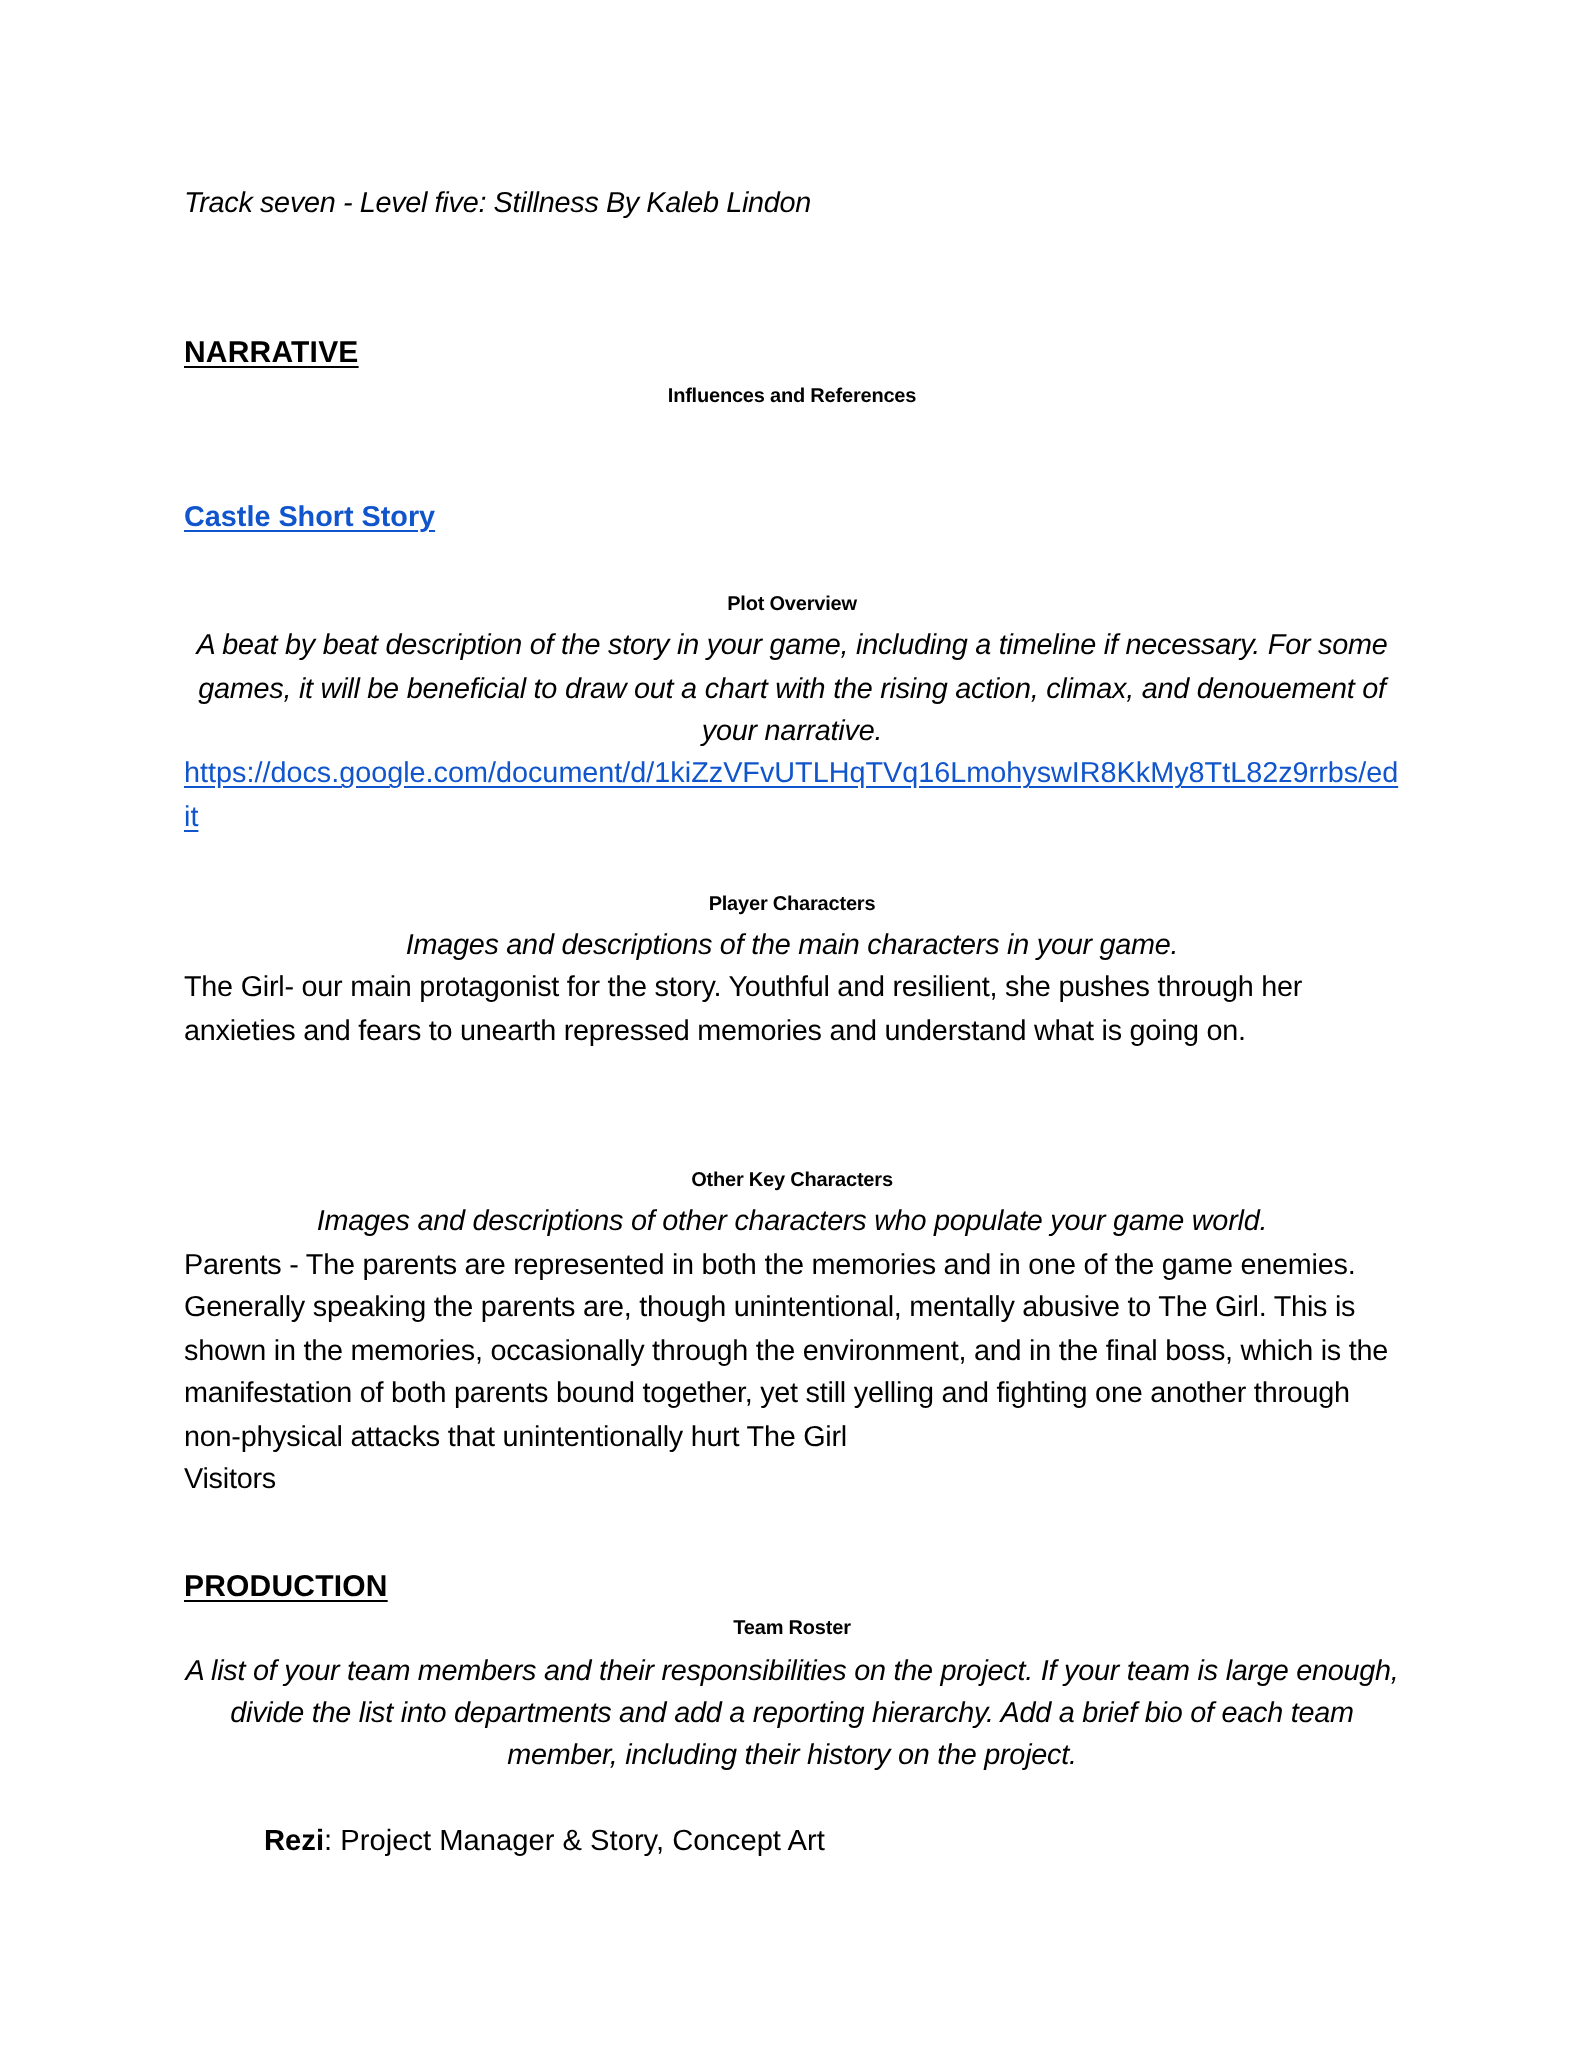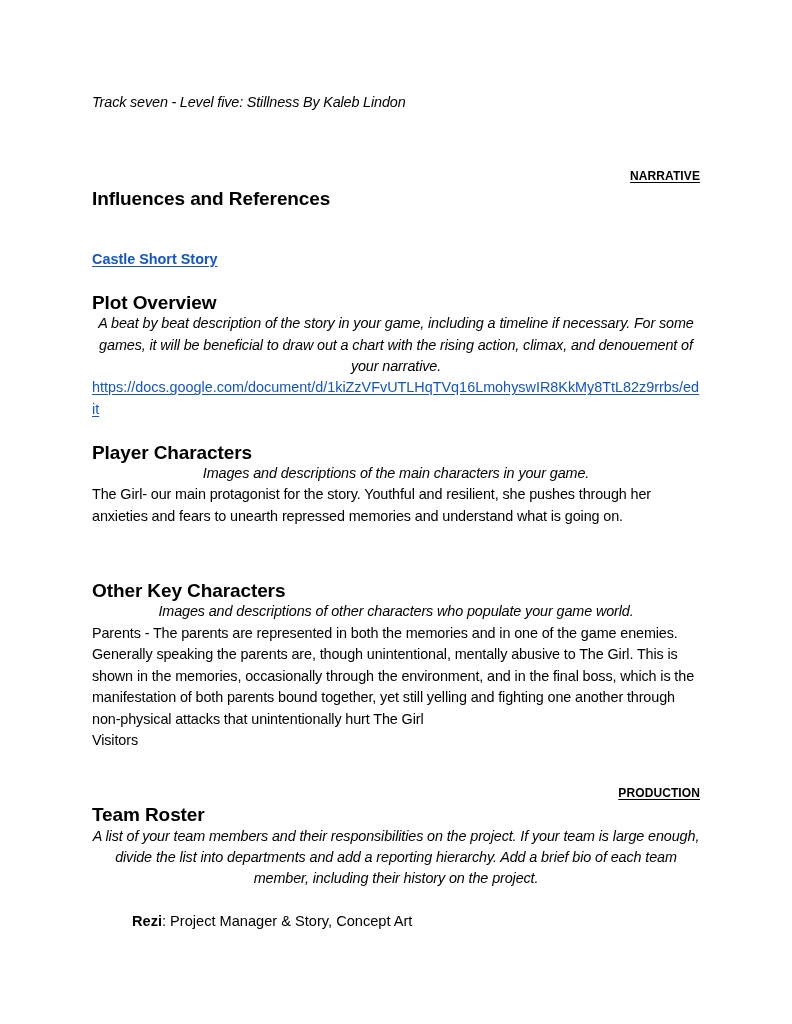--- a/index.html
+++ b/index.html
@@ -42,35 +42,36 @@
     letter-spacing: -0.12px;
     word-spacing: -0.2px;
   }
 
   .italic {
     font-style: italic;
   }
 
   
   .section-title {
-    font-size: 12px;
+    font-size: 15px;
     line-height: 21.4px;
     font-weight: bold;
-    text-align: right;
+    text-align: left;
     text-decoration: underline;
     text-underline-offset: 2px;
     letter-spacing: 0.1px;
   }
 
   
   .sub-head {
-    font-size: 19px;
+    font-size: 10px;
     line-height: 21.4px;
     font-weight: bold;
     letter-spacing: -0.1px;
+    text-align: center;
   }
 
   
   .desc {
     font-size: 14.4px;
     line-height: 21.4px;
     font-style: italic;
     letter-spacing: -0.12px;
     text-align: center;
   }

